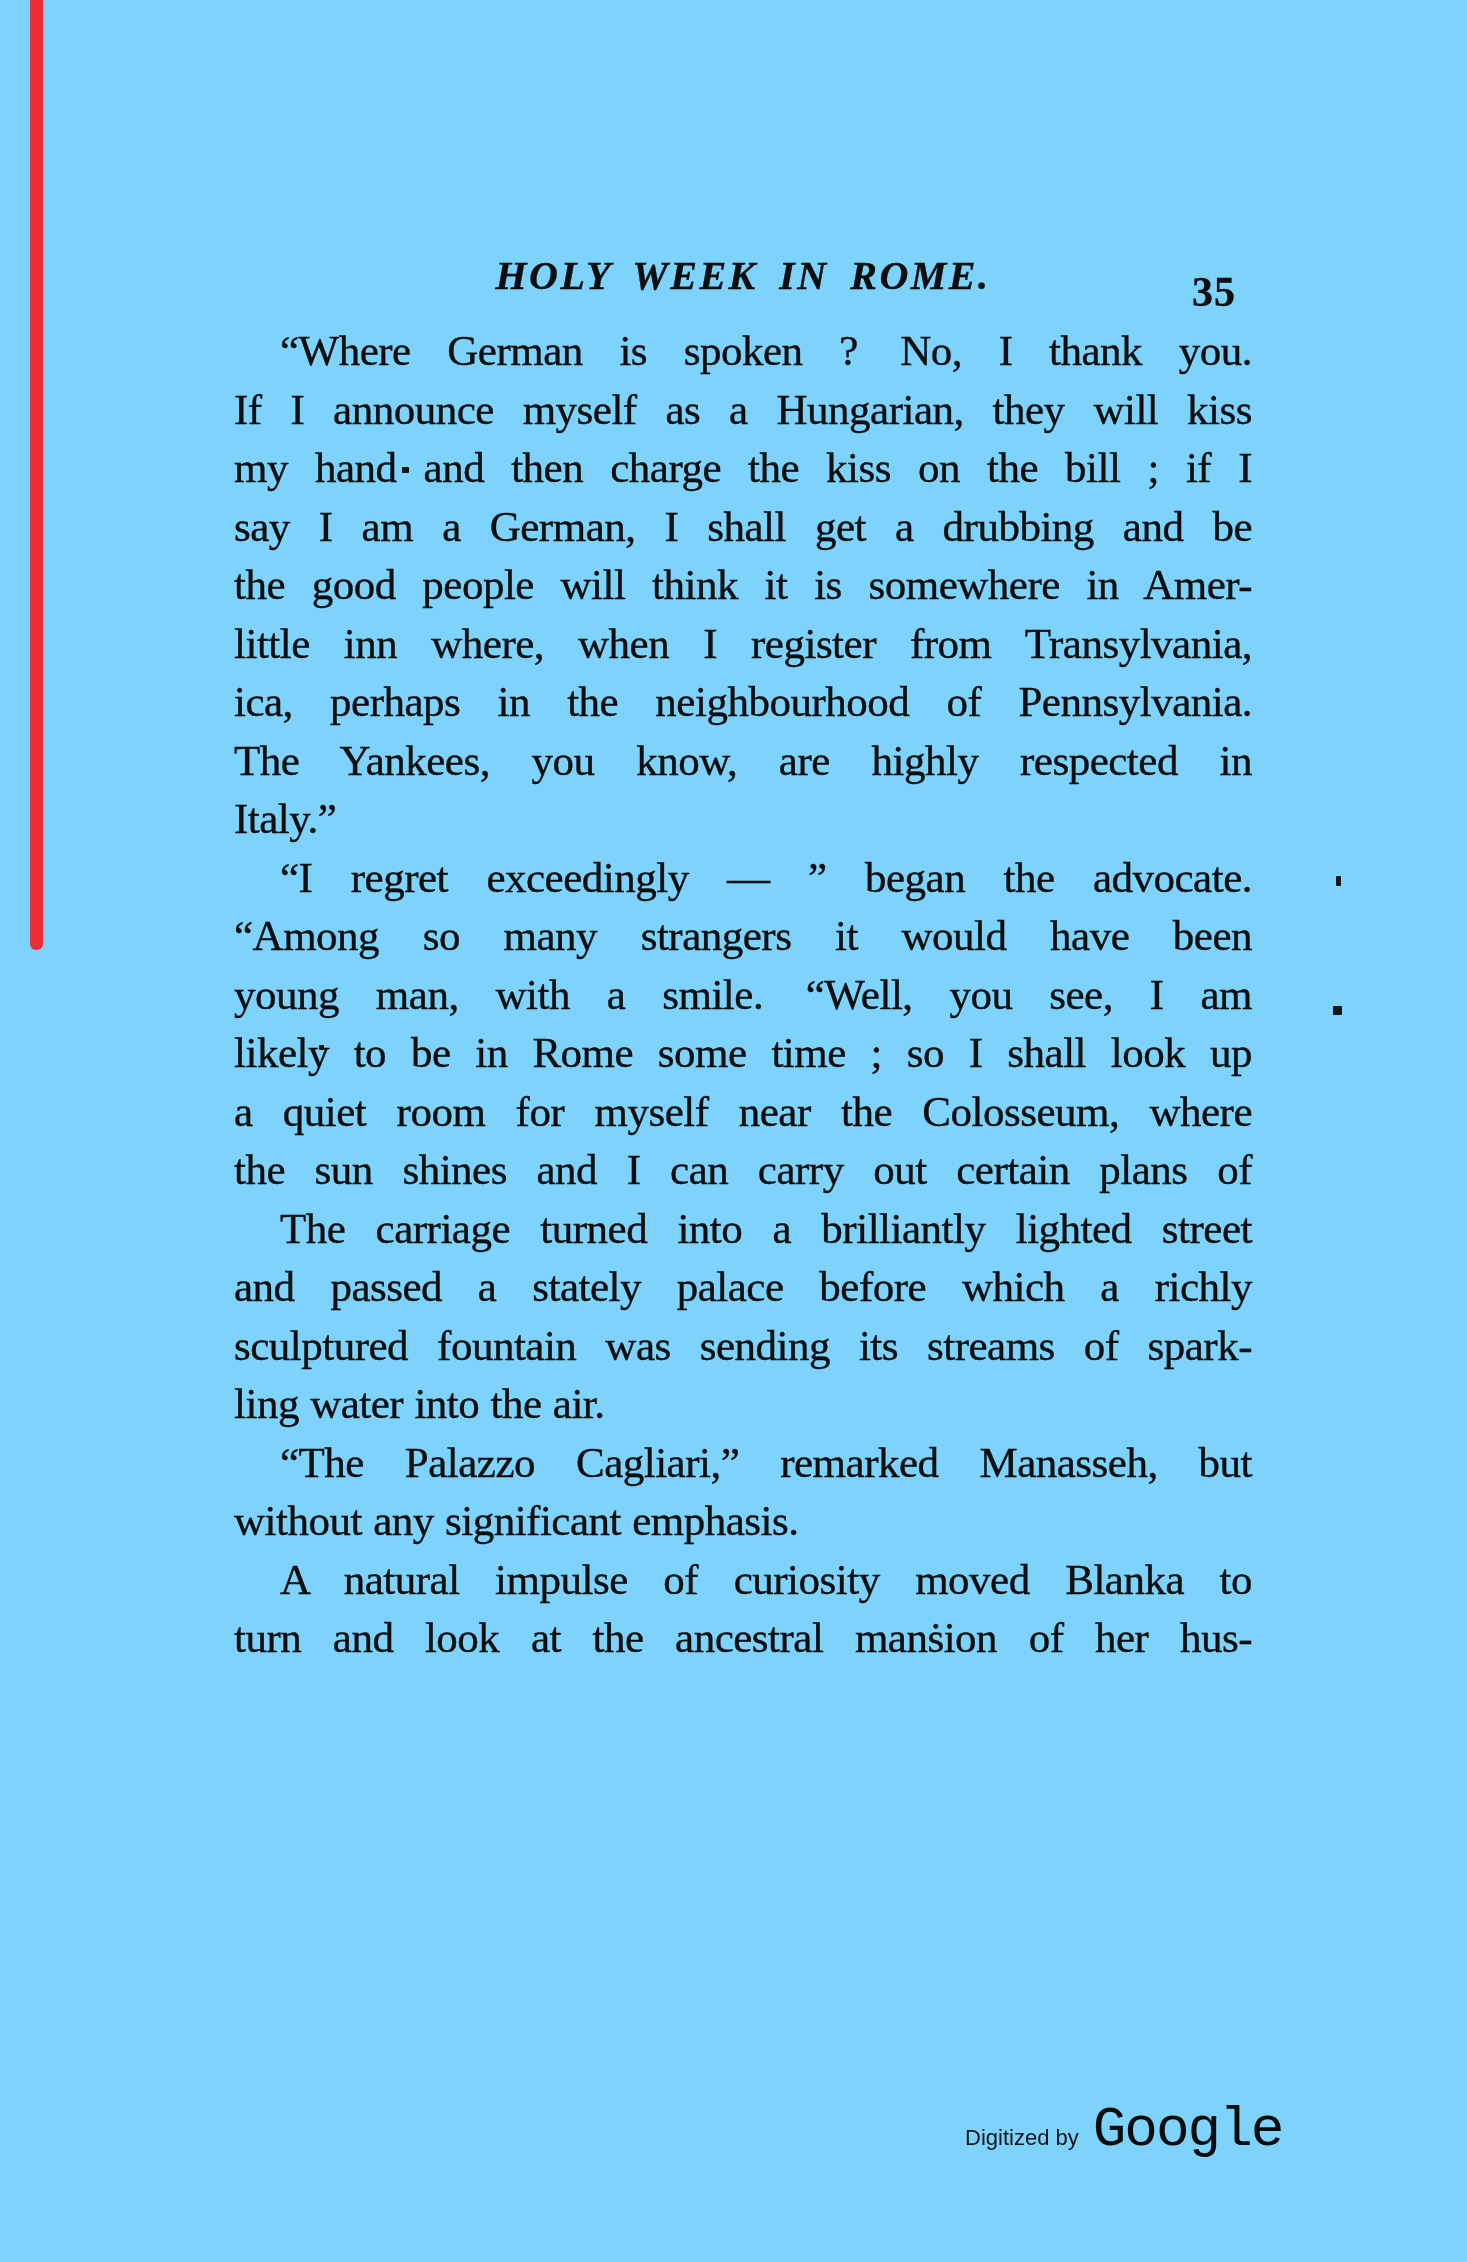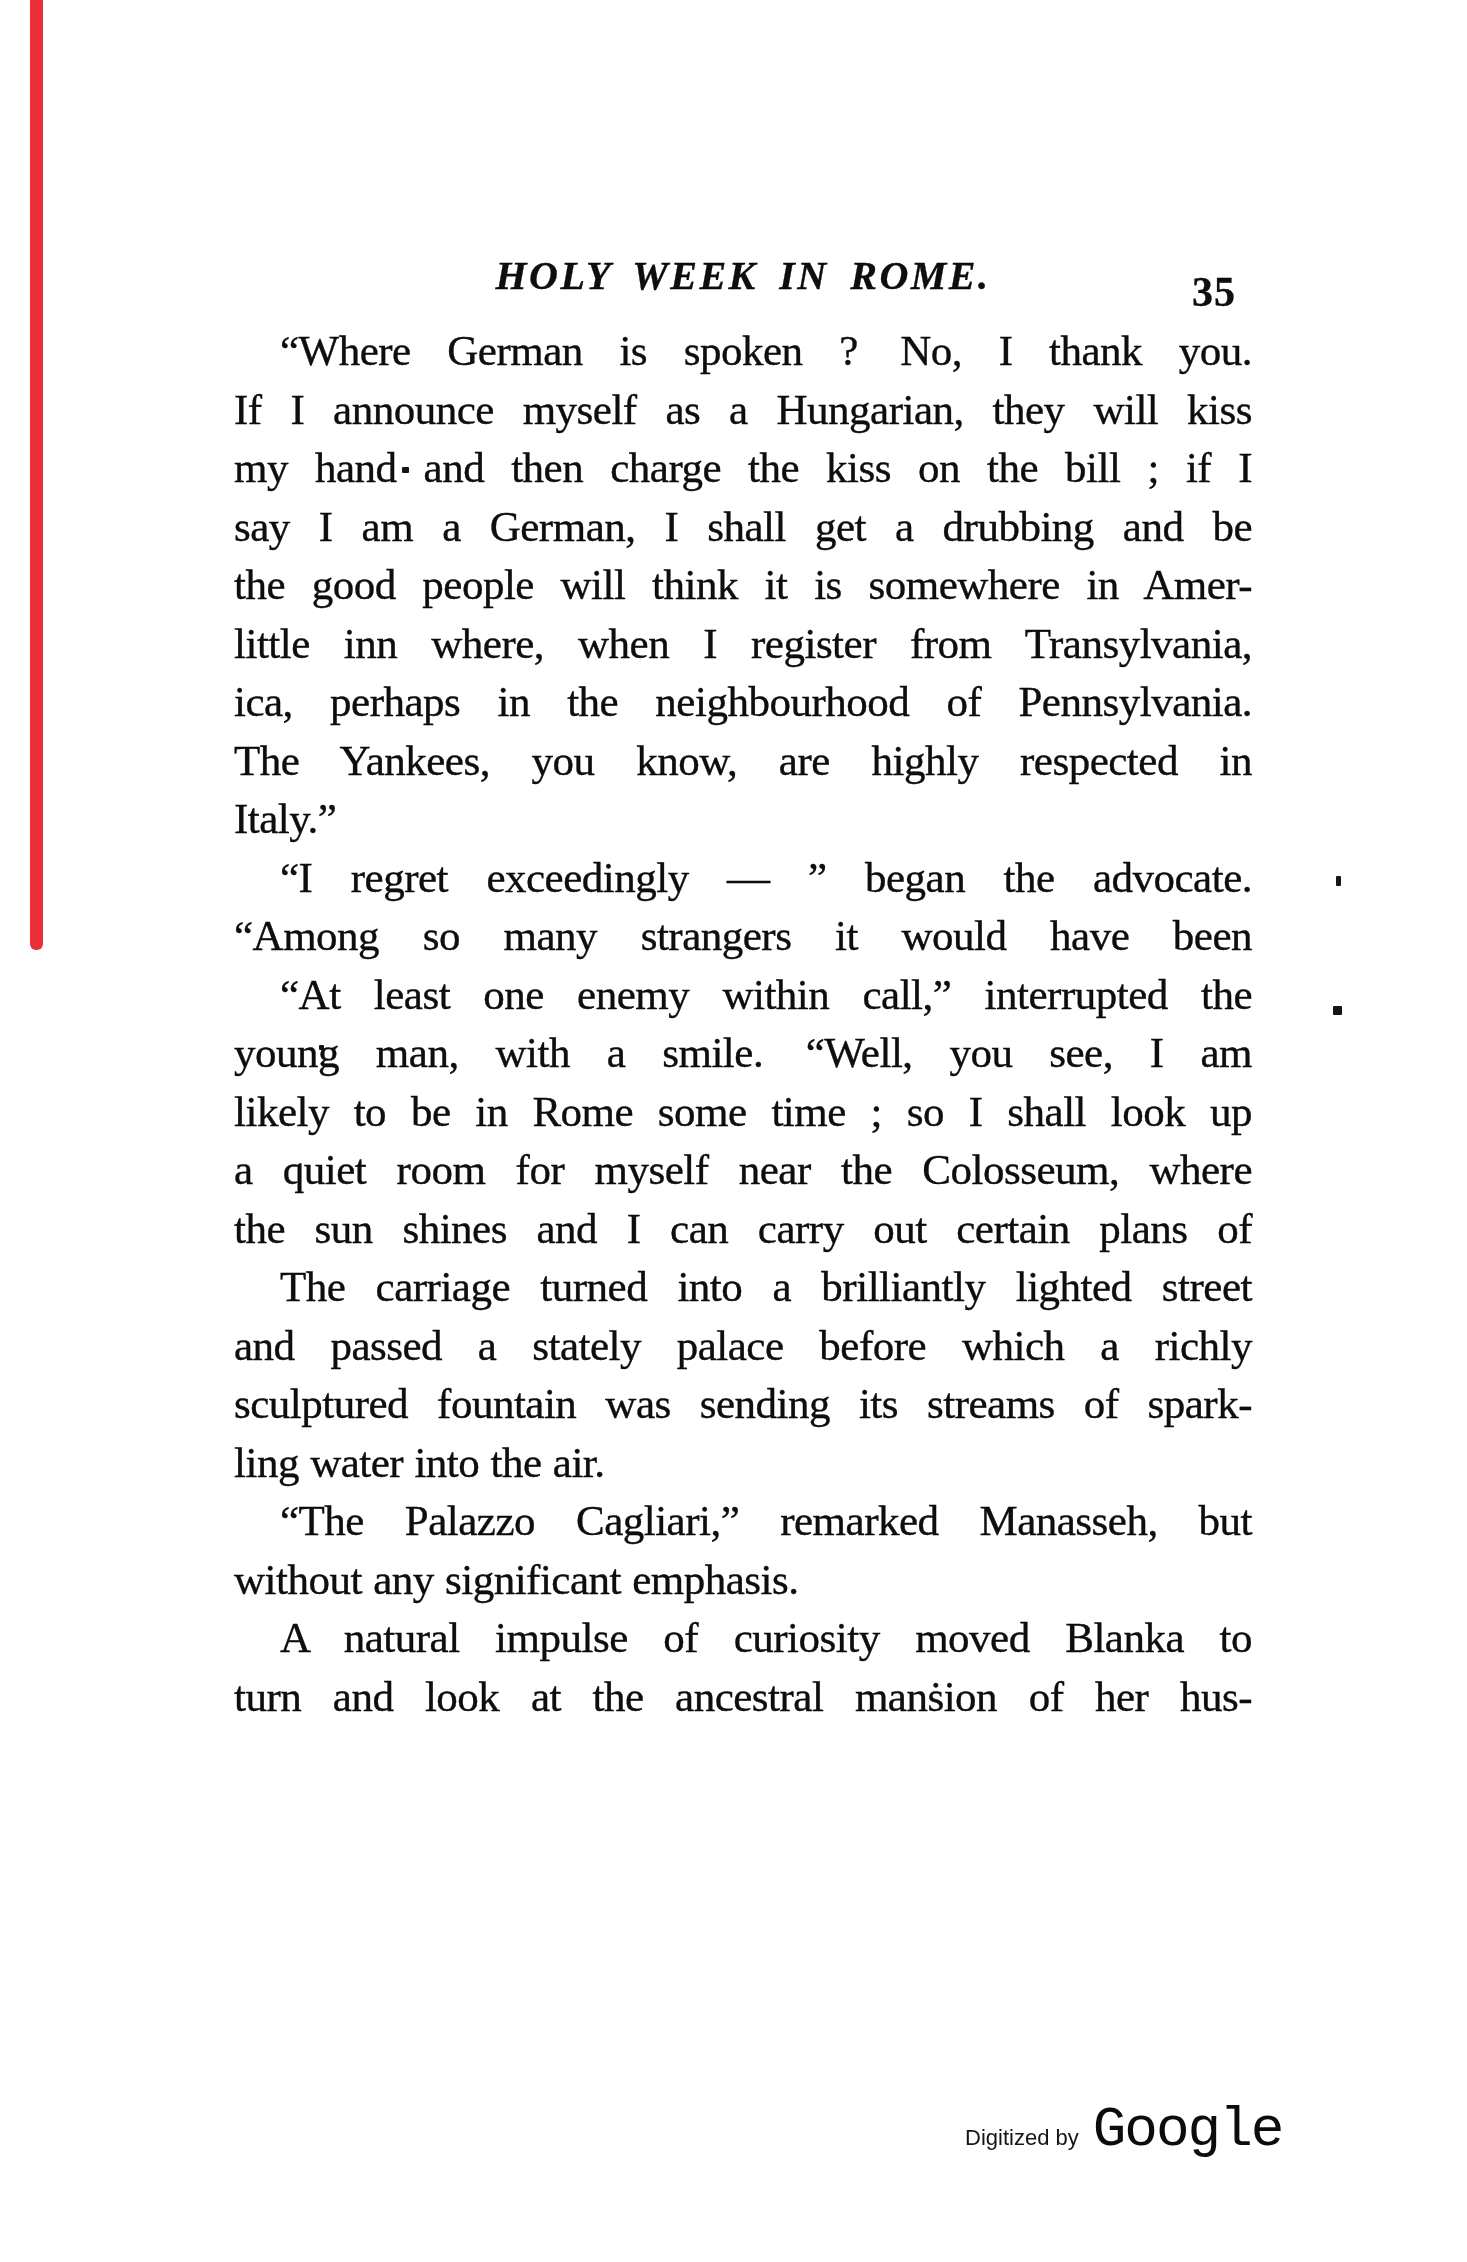--- a/index.html
+++ b/index.html
@@ -91,42 +91,41 @@
   .google-logo {
     font-family: Liberation Mono, monospace;
     font-size: 56px;
     letter-spacing: -2px;
     color: #0c0c0c;
   }
 </style>
 </head>
 <body>
 
-<div class="page" style="background: #ffffff;">
+<div class="page" style="background: #7dd3fc;">
 
   <div class="edge-stripe" style="background: rgb(234, 47, 58);"></div>
 
   <div class="running-header">
     <span class="running-title">HOLY WEEK IN ROME.</span>
     <span class="pageno">35</span>
   </div>
 
   <div class="text-block" id="text-block">
       <div class="line indent">“Where German is spoken ? No, I thank you.</div>
       <div class="line">If I announce myself as a Hungarian, they will kiss</div>
       <div class="line">my hand and then charge the kiss on the bill ; if I</div>
       <div class="line">say I am a German, I shall get a drubbing and be</div>
       <div class="line">the good people will think it is somewhere in Amer-</div>
       <div class="line">little inn where, when I register from Transylvania,</div>
       <div class="line">ica, perhaps in the neighbourhood of Pennsylvania.</div>
       <div class="line">The Yankees, you know, are highly respected in</div>
       <div class="line last">Italy.”</div>
       <div class="line indent">“I regret exceedingly — ” began the advocate.</div>
       <div class="line">“Among so many strangers it would have been</div>
-      <div class="line indent">“At least one enemy within call,” interrupted the</div>
       <div class="line">young man, with a smile. “Well, you see, I am</div>
       <div class="line">likely to be in Rome some time ; so I shall look up</div>
       <div class="line">a quiet room for myself near the Colosseum, where</div>
       <div class="line">the sun shines and I can carry out certain plans of</div>
       <div class="line indent">The carriage turned into a brilliantly lighted street</div>
       <div class="line">and passed a stately palace before which a richly</div>
       <div class="line">sculptured fountain was sending its streams of spark-</div>
       <div class="line last">ling water into the air.</div>
       <div class="line indent">“The Palazzo Cagliari,” remarked Manasseh, but</div>
       <div class="line last">without any significant emphasis.</div>

